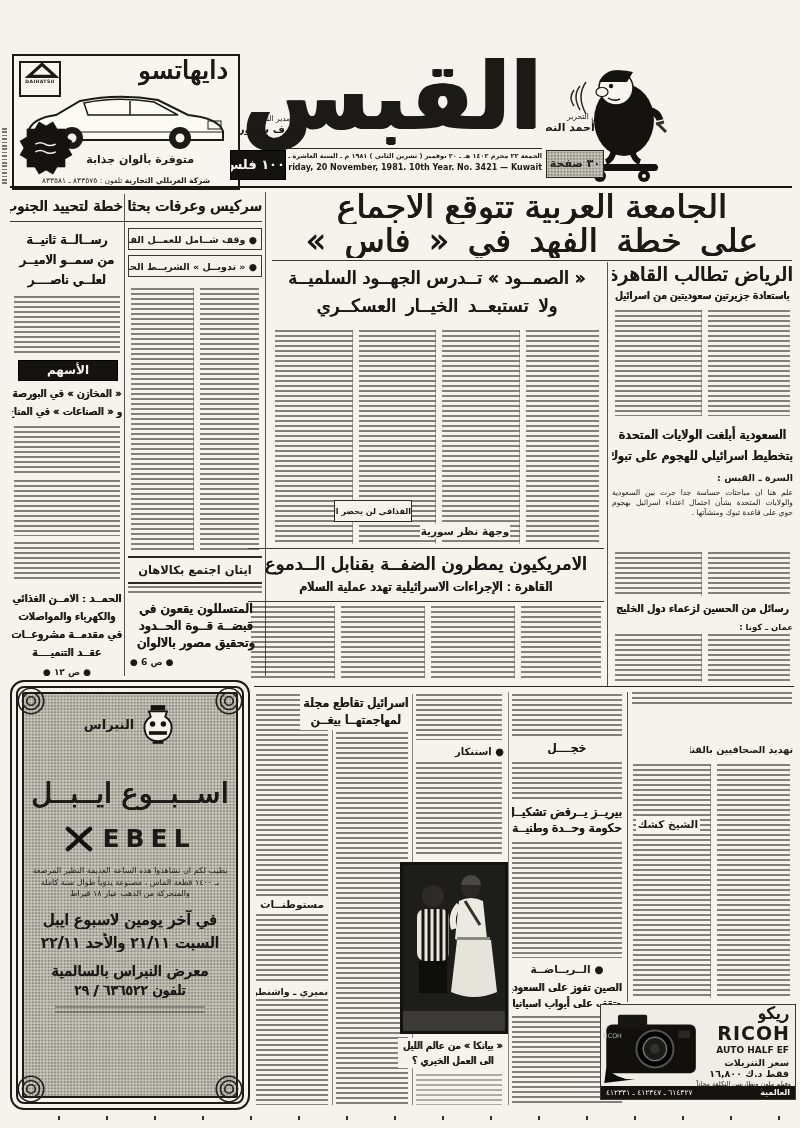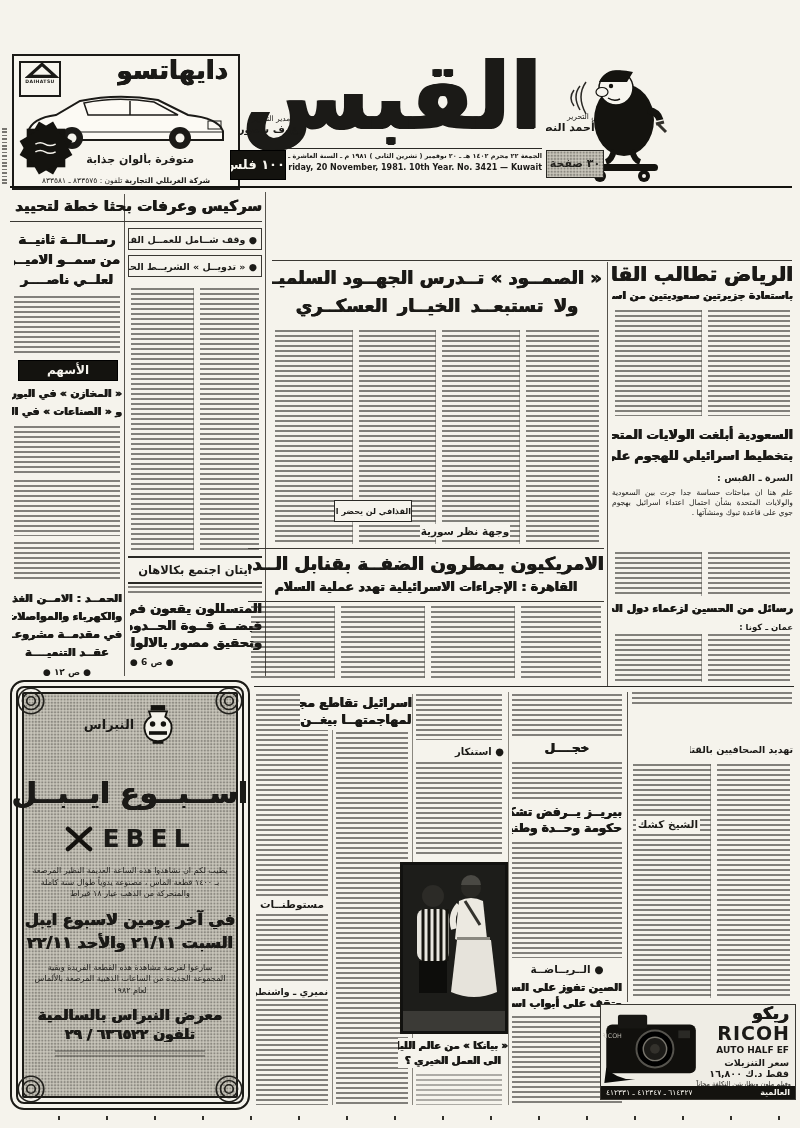--- a/index.html
+++ b/index.html
@@ -2,21 +2,21 @@
 <html lang="ar" dir="rtl"><head>
 <meta charset="utf-8">
 <style>
   html,body{margin:0;padding:0}
   body{background:#6e6c68;font-family:"DejaVu Sans",sans-serif}
   #page{position:relative;width:800px;height:1128px;background:#f5f3ec;color:#1b1a17;overflow:hidden;direction:rtl}
   .a{position:absolute}
   .b{font-weight:bold}
   .c{text-align:center}
   .nw{white-space:nowrap;overflow:hidden}
-  .hv{font-weight:bold;text-shadow:.5px 0 currentColor,-.5px 0 currentColor}
+  .hv{font-weight:normal;text-shadow:.5px 0 currentColor,-.5px 0 currentColor}
   .ft{background-image:repeating-linear-gradient(to bottom,rgba(35,33,30,.55) 0 2px,transparent 2px 5px)}
   .ftl{background-image:repeating-linear-gradient(to bottom,rgba(35,33,30,.34) 0 2px,transparent 2px 5px)}
   .ftv{background-image:repeating-linear-gradient(to bottom,rgba(35,33,30,.6) 0 1.6px,transparent 1.6px 3.4px)}
   .cols{display:flex}
   .col{flex:1;margin:0 3px}
   .col+.col{border-right:1px solid rgba(90,88,82,.5);padding-right:3px}
   .vr{position:absolute;width:0;border-right:1.2px solid #55524c}
   .hr{position:absolute;height:0;border-top:1.2px solid #3a3833}
   .dots-dark{background-color:#45433e;background-image:radial-gradient(rgba(250,250,245,.17) 1px,transparent 1.4px);background-size:3px 3px}
   .dots-light{background-color:#c9c6bb;background-image:radial-gradient(rgba(40,38,34,.38) 1px,transparent 1.35px);background-size:3.2px 3.2px}
@@ -110,20 +110,24 @@
     <div class="c b nw" style="font-size:8px;margin-top:3px">AL-QABAS, Friday, 20 November, 1981. 10th Year. No. 3421 — Kuwait.</div>
   </div>
 
   <div class="a c b dots-light nw" style="left:546px;top:150px;width:56px;height:26px;line-height:26px;font-size:11px;border:1.4px solid #2a2925;color:#22211d">٣٠ صفحة</div>
 
   <div class="a" style="left:10px;top:186px;width:782px;border-top:2.6px solid #14130f"></div>
 
   <div class="a vr" style="left:124px;top:194px;height:482px"></div>
   <div class="a vr" style="left:265px;top:192px;height:484px;border-right-width:1.6px"></div>
 
+  <div class="a c" style="left:272px;top:190px;width:520px">
+    <div class="hv nw" style="font-size:33px;line-height:34px">الجامعة العربية تتوقع الاجماع</div>
+    <div class="hv nw" style="font-size:33px;line-height:34px;word-spacing:8px">على خطة الفهد في « فاس »</div>
+  </div>
   <div class="a hr" style="left:272px;top:260px;width:520px"></div>
 
   <div class="a c hv nw" style="left:10px;top:197px;width:252px;font-size:15px">سركيس وعرفات بحثا خطة لتحييد الجنوب</div>
   <div class="a hr" style="left:10px;top:221px;width:252px"></div>
 
   <div class="a b nw" style="left:128px;top:228px;width:134px;height:22px;line-height:22px;border:1px solid #3a3833;font-size:9.5px;padding-right:4px;box-sizing:border-box">● وقف شــامل للعمــل الفــدائي</div>
   <div class="a b nw" style="left:128px;top:255px;width:134px;height:22px;line-height:22px;border:1px solid #3a3833;font-size:9.5px;padding-right:4px;box-sizing:border-box">● « تدويــل » الشريــط الحــدودي</div>
 
   <div class="a cols" style="left:128px;top:288px;width:134px;height:262px">
     <div class="col ft"></div>
@@ -277,21 +281,20 @@
       <span class="b" style="font-size:25px;letter-spacing:6px">EBEL</span>
       <span>
         <svg width="30" height="26" viewBox="0 0 30 26">
             <path d="M4 3 C13 10 17 16 26 23 M26 3 C17 10 13 16 4 23" stroke="#14120f" stroke-width="4.5" fill="none" stroke-linecap="round"></path>
           </svg>
       </span>
     </div>
     <div style="font-size:8px;line-height:11.5px;padding:0 20px;margin-top:12px;text-align:center">يطيب لكم ان تشاهدوا هذه الساعة العديمة النظير المرصعة بـ ١٤٠٠ قطعة الماس ، مصنوعة يدوياً طوال سنة كاملة والمتحركة من الذهب عيار ١٨ قيراط</div>
     <div class="hv nw" style="font-size:16px;margin-top:10px">في آخر يومين لاسبوع ايبل</div>
     <div class="hv nw" style="font-size:16px;margin-top:4px">السبت ٢١/١١ والأحد ٢٢/١١</div>
-    <div style="font-size:8px;line-height:11.5px;padding:0 22px;margin-top:10px;text-align:center">سارعوا لفرصة مشاهدة هذه القطعة الفريدة وبقية المجموعة الجديدة من الساعات الذهبية المرصعة بالألماس لعام ١٩٨٢</div>
     <div class="hv nw" style="font-size:15px;margin-top:10px">معرض النبراس بالسالمية</div>
     <div class="hv nw" style="font-size:14px;margin-top:2px">تلفون ٦٣٦٥٢٢ / ٢٩</div>
     <div class="ftl" style="width:150px;height:8px;margin:8px auto 0"></div>
   </div>
 
   <div class="a vr" style="left:332px;top:694px;height:411px;border-right-color:#8a877f"></div>
   <div class="a vr" style="left:412px;top:694px;height:411px;border-right-color:#8a877f"></div>
   <div class="a vr" style="left:508px;top:692px;height:413px;border-right-color:#8a877f"></div>
   <div class="a vr" style="left:627px;top:692px;height:310px"></div>
 

